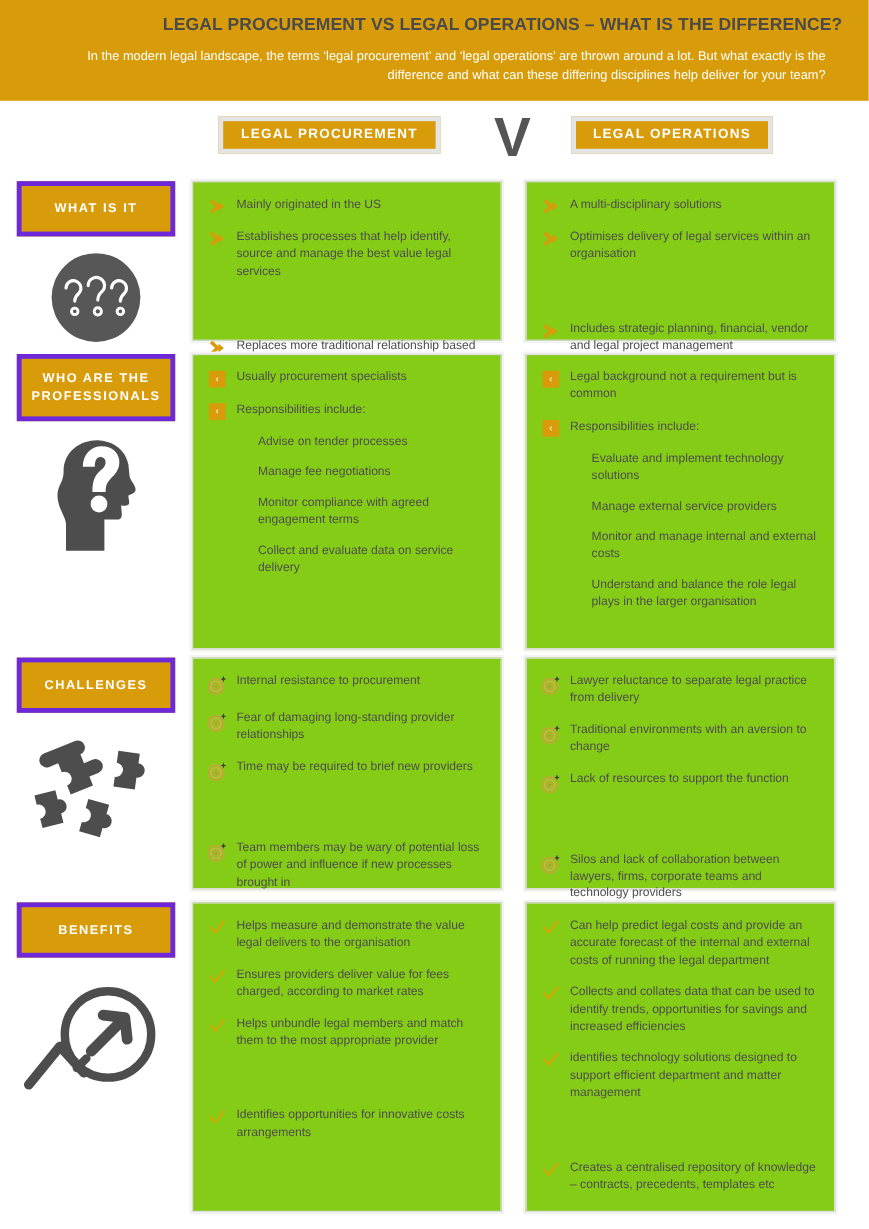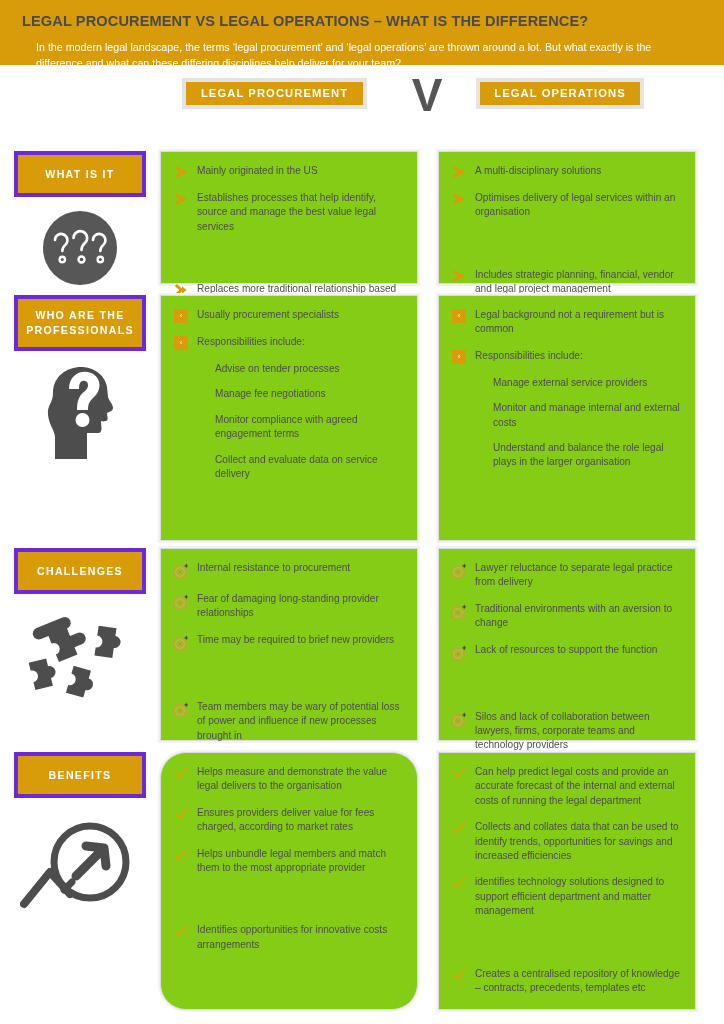--- a/index.html
+++ b/index.html
@@ -6,24 +6,24 @@
   html, body {
     width: 724px; height: 1024px;
     background: #ffffff;
     font-family: "Liberation Sans", sans-serif;
     overflow: hidden;
   }
   #page { position: relative; width: 724px; height: 1024px; background: #ffffff; }
 
   
   .header {
-    width: 724px; height: 65px;
+    width: 724px; height: 84px;
     background: #d89c0b;
     padding: 11px 22px 0 22px;
-    text-align: left;
+    text-align: right;
   }
   .header-title {
     color: #4a4a4a;
     font-size: 14.6px;
     font-weight: bold;
     letter-spacing: 0.1px;
     line-height: 20px;
     text-transform: uppercase;
   }
   .header-sub {
@@ -277,20 +277,21 @@
               <span class="chev-box">‹</span>
             </span>
             <div class="bullet-txt">Legal background not a requirement but is common</div>
           </div>
           <div class="bullet-row">
             <span class="bullet-ico">
               <span class="chev-box">‹</span>
             </span>
             <div class="bullet-txt">Responsibilities include:</div>
           </div>
+          <div class="sub-item">Evaluate and implement technology solutions</div>
           <div class="sub-item">Manage external service providers</div>
           <div class="sub-item">Monitor and manage internal and  external costs</div>
           <div class="sub-item">Understand and balance the role legal plays in the larger organisation</div>
         </div>
       </div>
       <div class="section" style="position: absolute; left: 0px; right: 0px; top: 548px;">
         <div class="label-col">
           <div class="label-box">CHALLENGES</div>
           <div class="icon-wrap">
             <svg width="116" height="104" viewBox="0 0 116 104">
@@ -409,21 +410,21 @@
           <div class="label-box">BENEFITS</div>
           <div class="icon-wrap">
             <svg width="120" height="104" viewBox="0 0 120 104">
               <path d="M4 94 L30 62 L50 84" fill="none" stroke="#4d4d4d" stroke-width="8" stroke-linecap="round" stroke-linejoin="round"></path>
               <circle cx="70" cy="52" r="36" fill="none" stroke="#4d4d4d" stroke-width="7"></circle>
               <path d="M44 80 L52 72" fill="none" stroke="#4d4d4d" stroke-width="7" stroke-linecap="round"></path>
               <path d="M56 66 L84 38 M84 38 L66 36 M84 38 L86 56" fill="none" stroke="#4d4d4d" stroke-width="9" stroke-linecap="round" stroke-linejoin="round"></path>
             </svg>
           </div>
         </div>
-        <div class="card left" style="height: 258px; top: 0px; border-radius: 26px;">
+        <div class="card left" style="height: 258px; top: 0px;">
           <div class="bullet-row">
             <span class="bullet-ico">
               <svg width="14" height="14" viewBox="0 0 14 14">
                 <path d="M1.5 6.8 L5.2 11.2 L12.6 1.8" fill="none" stroke="#e0a400" stroke-width="1.5" stroke-linecap="round" stroke-linejoin="round"></path>
               </svg>
             </span>
             <div class="bullet-txt">Helps measure and demonstrate the value legal delivers to the organisation</div>
           </div>
           <div class="bullet-row">
             <span class="bullet-ico">

